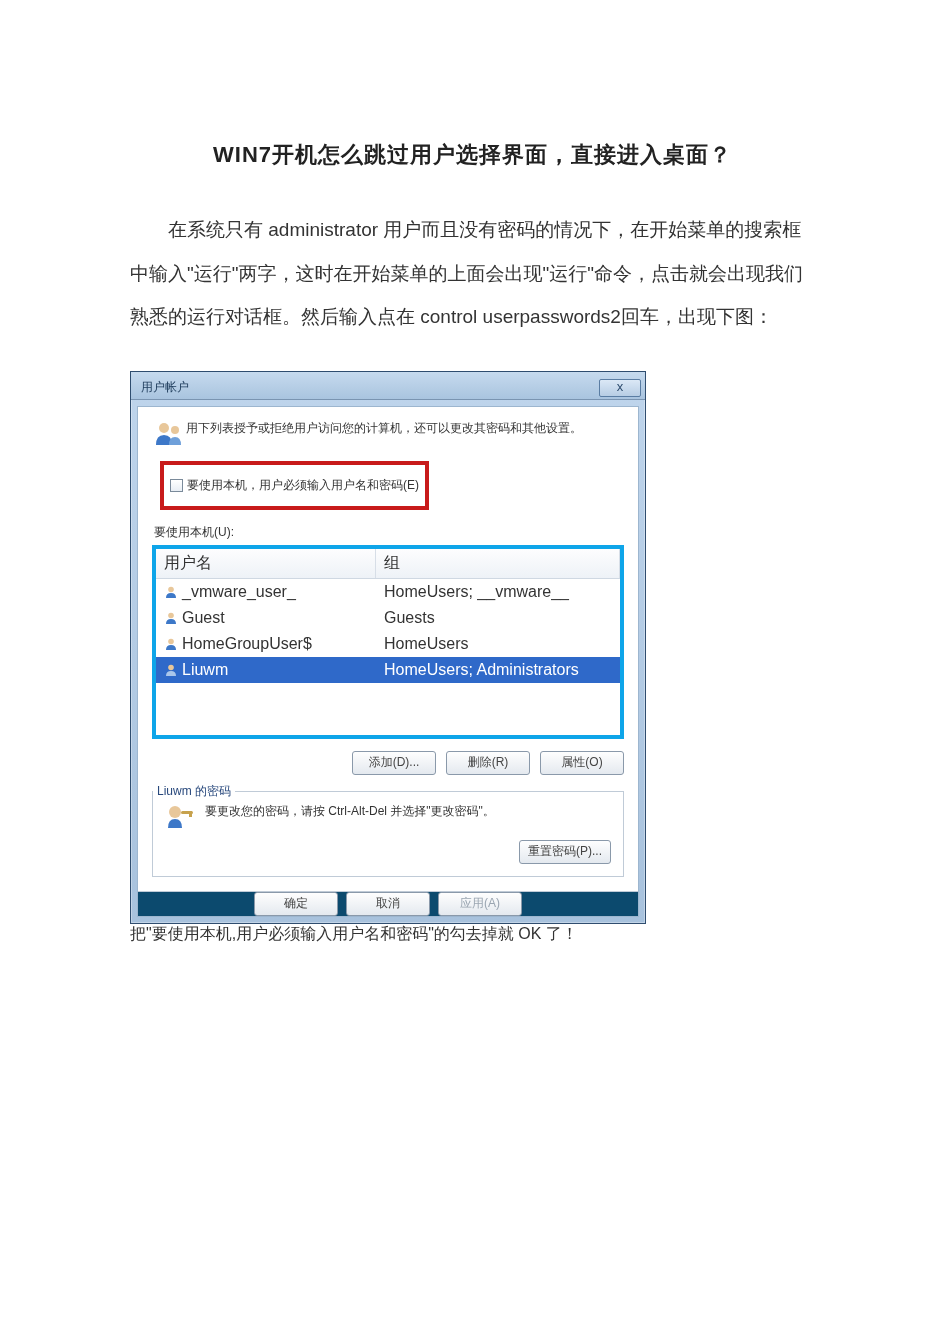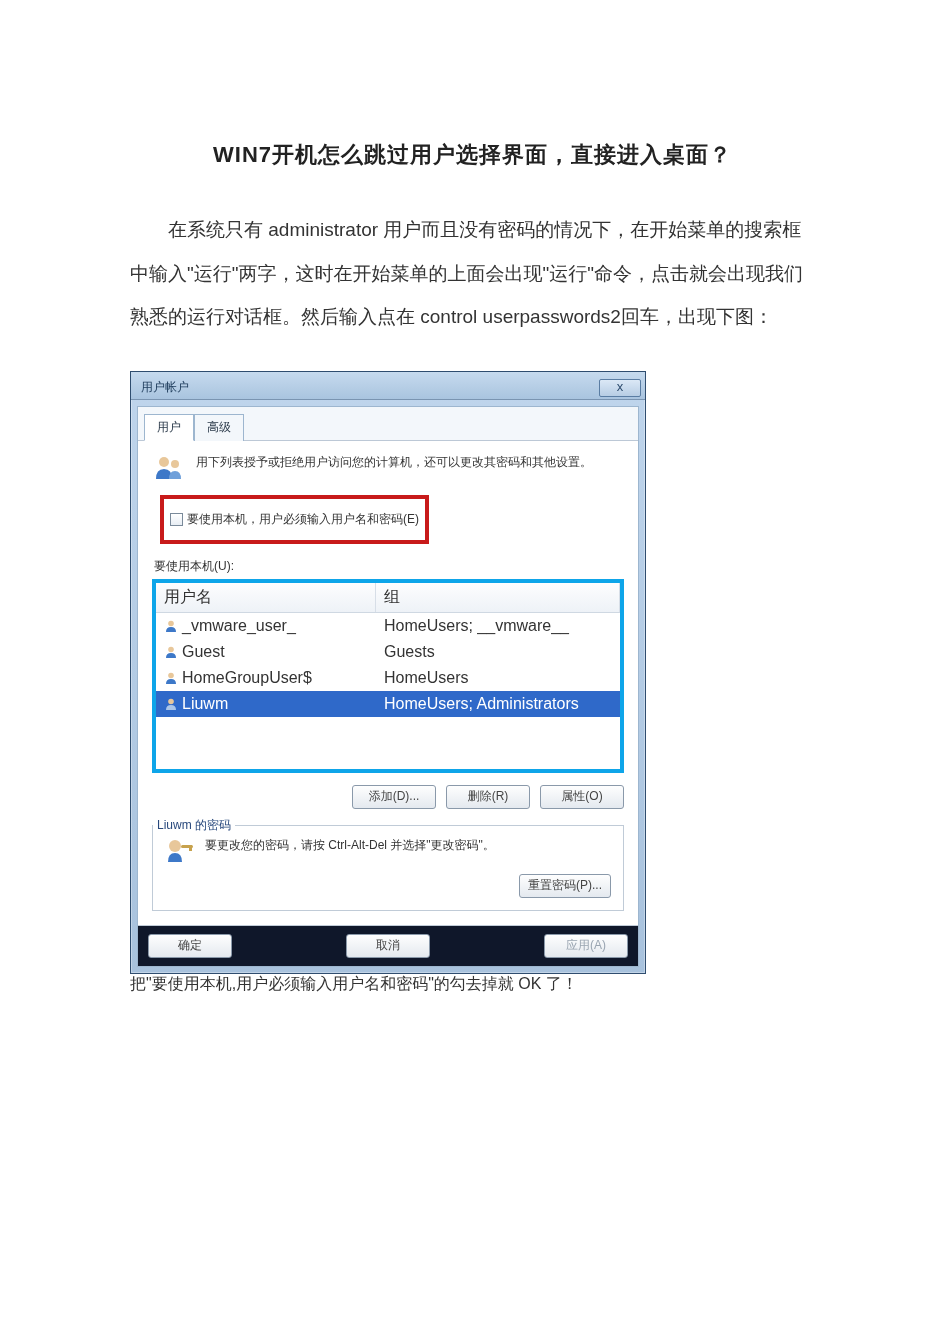--- a/index.html
+++ b/index.html
@@ -93,21 +93,20 @@
     .tab.active {
       background: #ffffff;
       border-bottom: 1px solid #fff;
     }
     .tab-content {
       background: #fff;
       padding: 12px 14px 14px 14px;
     }
     .intro-row {
       display: flex;
-      gap: 10px;
       align-items: flex-start;
       margin-bottom: 10px;
     }
     .users-icon {
       width: 34px;
       height: 30px;
       flex-shrink: 0;
     }
     .intro-text {
       font-size: 12px;
@@ -232,25 +231,25 @@
       color: #333;
       line-height: 1.5;
     }
     .pw-btn-row {
       display: flex;
       justify-content: flex-end;
       margin-top: 10px;
     }
 
     .bottom-bar {
-      background: #0f172a;
+      background: #0c4a6e;
       border-top: 1px solid #c0cbd7;
-      padding: 8px 10px;
-      display: flex;
-      justify-content: space-between;
+      padding: 0 10px;
+      display: flex;
+      justify-content: center;
       gap: 8px;
     }
   </style>
 </head>
 <body>
 
 <h1 class="article-title">WIN7开机怎么跳过用户选择界面，直接进入桌面？</h1>
 
 <div class="article-body">
   <p>在系统只有 administrator 用户而且没有密码的情况下，在开始菜单的搜索框中输入"运行"两字，这时在开始菜单的上面会出现"运行"命令，点击就会出现我们熟悉的运行对话框。然后输入点在 control userpasswords2回车，出现下图：</p>
@@ -258,24 +257,20 @@
 
 <div class="screenshot-wrap">
   <div class="win7-dialog">
 
     <div class="titlebar">
       <span class="titlebar-text">用户帐户</span>
       <div class="close-btn">x</div>
     </div>
 
     <div class="dialog-inner">
-      <div class="tab-row">
-        <div class="tab active">用户</div>
-        <div class="tab">高级</div>
-      </div>
 
       <div class="tab-content">
 
         <div class="intro-row">
           <svg class="users-icon" viewBox="0 0 34 30">
             <circle cx="12" cy="9" r="5" fill="#e8c79a"></circle>
             <path d="M4 26 Q4 16 12 16 Q20 16 20 26 Z" fill="#3d78c8"></path>
             <circle cx="23" cy="11" r="4" fill="#e8c79a"></circle>
             <path d="M17 26 Q17 18 23 18 Q29 18 29 26 Z" fill="#6fa0da"></path>
           </svg>

